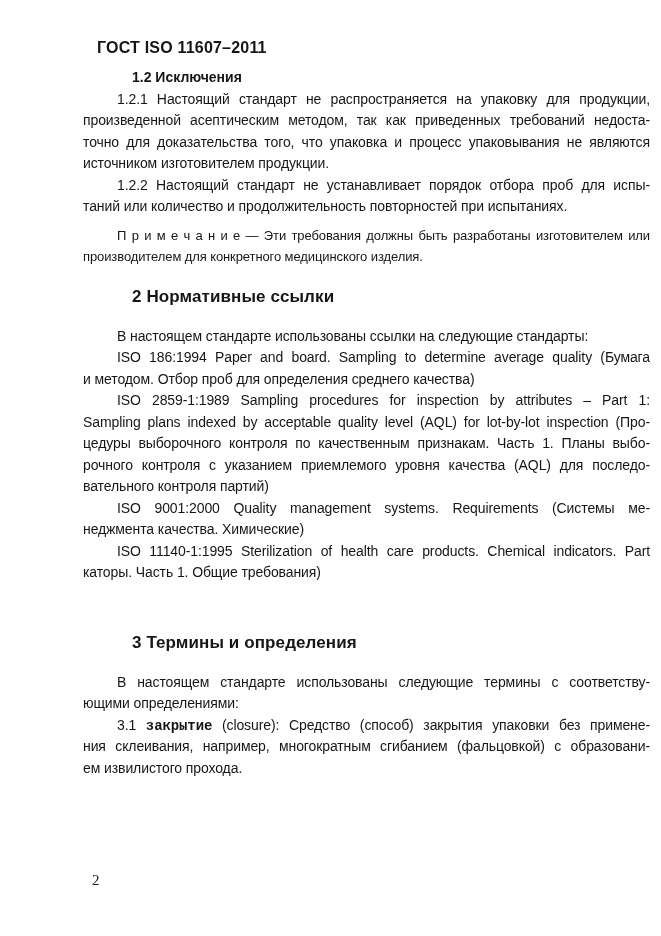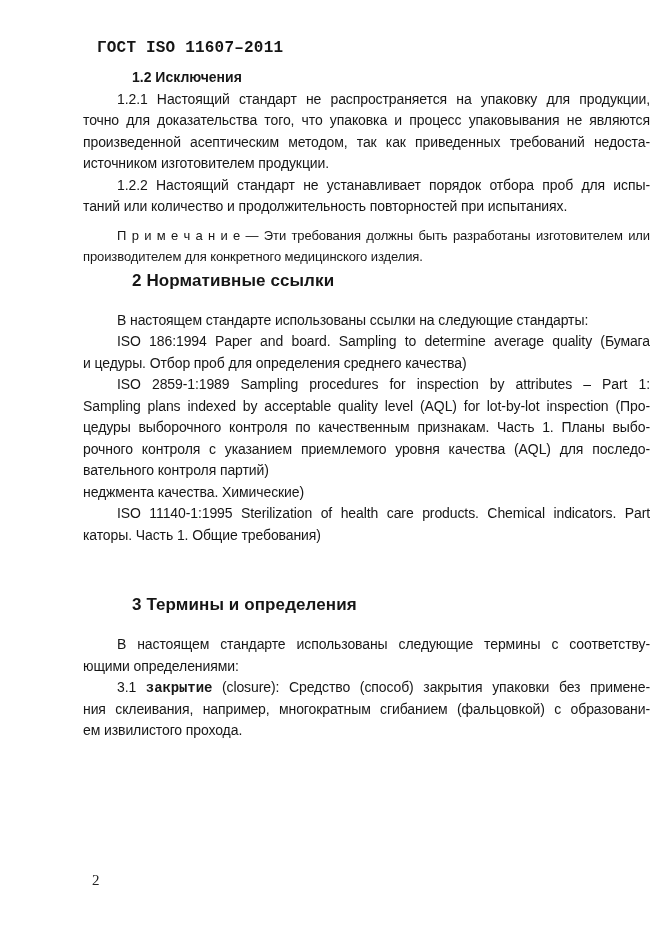--- a/index.html
+++ b/index.html
@@ -14,36 +14,35 @@
   .content {
     position: absolute;
     left: 83px; top: 37px;
     width: 567px;
   }
   .doc-header {
     font-size: 16px; font-weight: bold;
     margin-left: 14px;
     height: 22px; line-height: 22px;
     letter-spacing: 0.2px;
-    font-family: Liberation Mono, monospace;
   }
   .subheading {
     margin-top: 8px; margin-left: 49px;
     font-size: 14px; font-weight: bold;
     height: 21.5px; line-height: 21.5px;
   }
   .paragraph { font-size: 14px; letter-spacing: -0.1px; }
   .note { font-size: 13px; margin-top: 7px; letter-spacing: -0.1px; }
   .heading {
     font-size: 17px; font-weight: bold;
     margin-left: 49px;
     height: 26px; line-height: 26px;
     letter-spacing: 0.1px;
   }
-  .note + .heading { }
+  .note + .heading { margin-top: 16px; }
   .paragraph + .heading { margin-top: 46px; }
   .heading + .paragraph { margin-top: 16px; }
   .line {
     text-align: justify;
     text-align-last: justify;
     height: 21.5px; line-height: 21.5px;
     overflow: hidden;
   }
   .line.first { text-indent: 34px; }
   .line.last { text-align-last: left; }
@@ -58,48 +57,49 @@
 </style>
 </head>
 <body>
 
 <div class="content">
   <div class="doc-header">ГОСТ ISO 11607–2011</div>
   <div>
       <div class="subheading">1.2 Исключения</div>
       <div class="paragraph">
         <div class="line first">1.2.1 Настоящий стандарт не распространяется на упаковку для продукции,</div>
+        <div class="line">произведенной асептическим методом, так как приведенных требований недоста-</div>
         <div class="line">точно для доказательства того, что упаковка и процесс упаковывания не являются</div>
-        <div class="line">произведенной асептическим методом, так как приведенных требований недоста-</div>
         <div class="line last">источником изготовителем продукции.</div>
       </div>
       <div class="paragraph">
         <div class="line first">1.2.2 Настоящий стандарт не устанавливает порядок отбора проб для испы-</div>
         <div class="line last">таний или количество и продолжительность повторностей при испытаниях.</div>
       </div>
       <div class="note">
         <div class="line first">П р и м е ч а н и е — Эти требования должны быть разработаны изготовителем или</div>
         <div class="line last">производителем для конкретного медицинского изделия.</div>
       </div>
       <div class="heading">2 Нормативные ссылки</div>
       <div class="paragraph">
         <div class="line first last">В настоящем стандарте использованы ссылки на следующие стандарты:</div>
       </div>
       <div class="paragraph">
         <div class="line first">ISO 186:1994 Paper and board. Sampling to determine average quality (Бумага</div>
-        <div class="line last">и цедуры. Отбор проб для определения среднего качества)</div>
+        <div class="line last">и методом. Отбор проб для определения среднего качества)</div>
       </div>
       <div class="paragraph">
         <div class="line first">ISO 2859-1:1989 Sampling procedures for inspection by attributes – Part 1:</div>
         <div class="line">Sampling plans indexed by acceptable quality level (AQL) for lot-by-lot inspection (Про-</div>
         <div class="line">цедуры выборочного контроля по качественным признакам. Часть 1. Планы выбо-</div>
         <div class="line">рочного контроля с указанием приемлемого уровня качества (AQL) для последо-</div>
         <div class="line last">вательного контроля партий)</div>
       </div>
       <div class="paragraph">
+        <div class="line first">ISO 9001:2000 Quality management systems. Requirements (Системы ме-</div>
         <div class="line last">неджмента качества. Химические)</div>
       </div>
       <div class="paragraph">
         <div class="line first">ISO 11140-1:1995 Sterilization of health care products. Chemical indicators. Part</div>
         <div class="line last">каторы. Часть 1. Общие требования)</div>
       </div>
       <div class="heading">3 Термины и определения</div>
       <div class="paragraph">
         <div class="line first">В настоящем стандарте использованы следующие термины с соответству-</div>
         <div class="line last">ющими определениями:</div>

